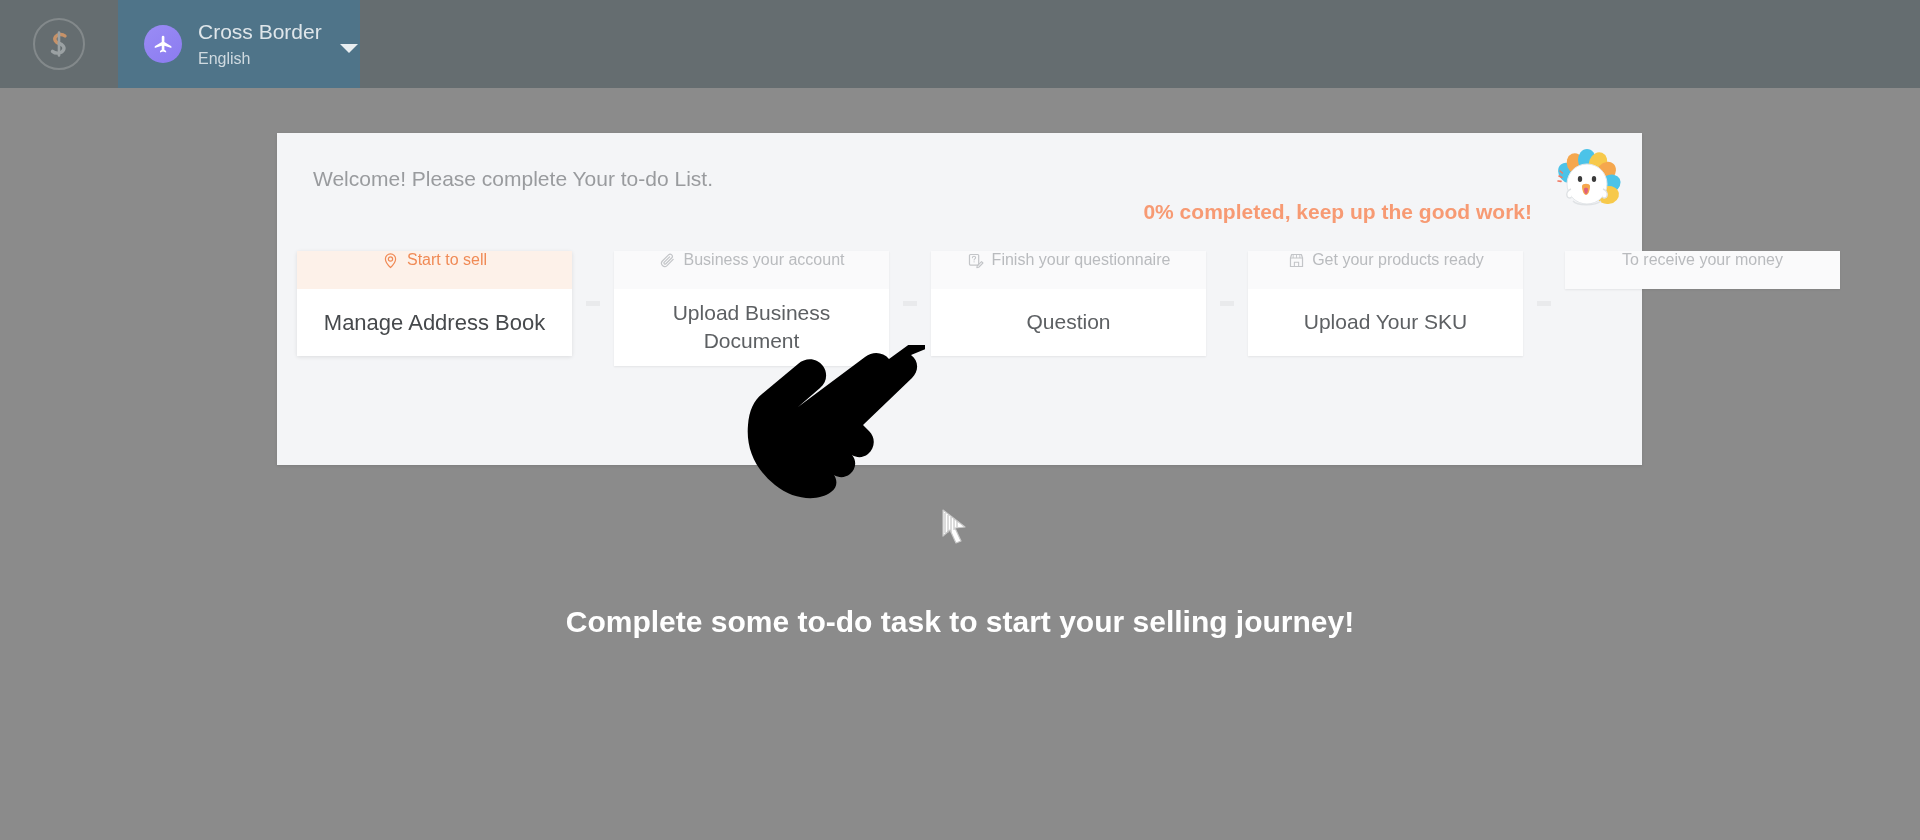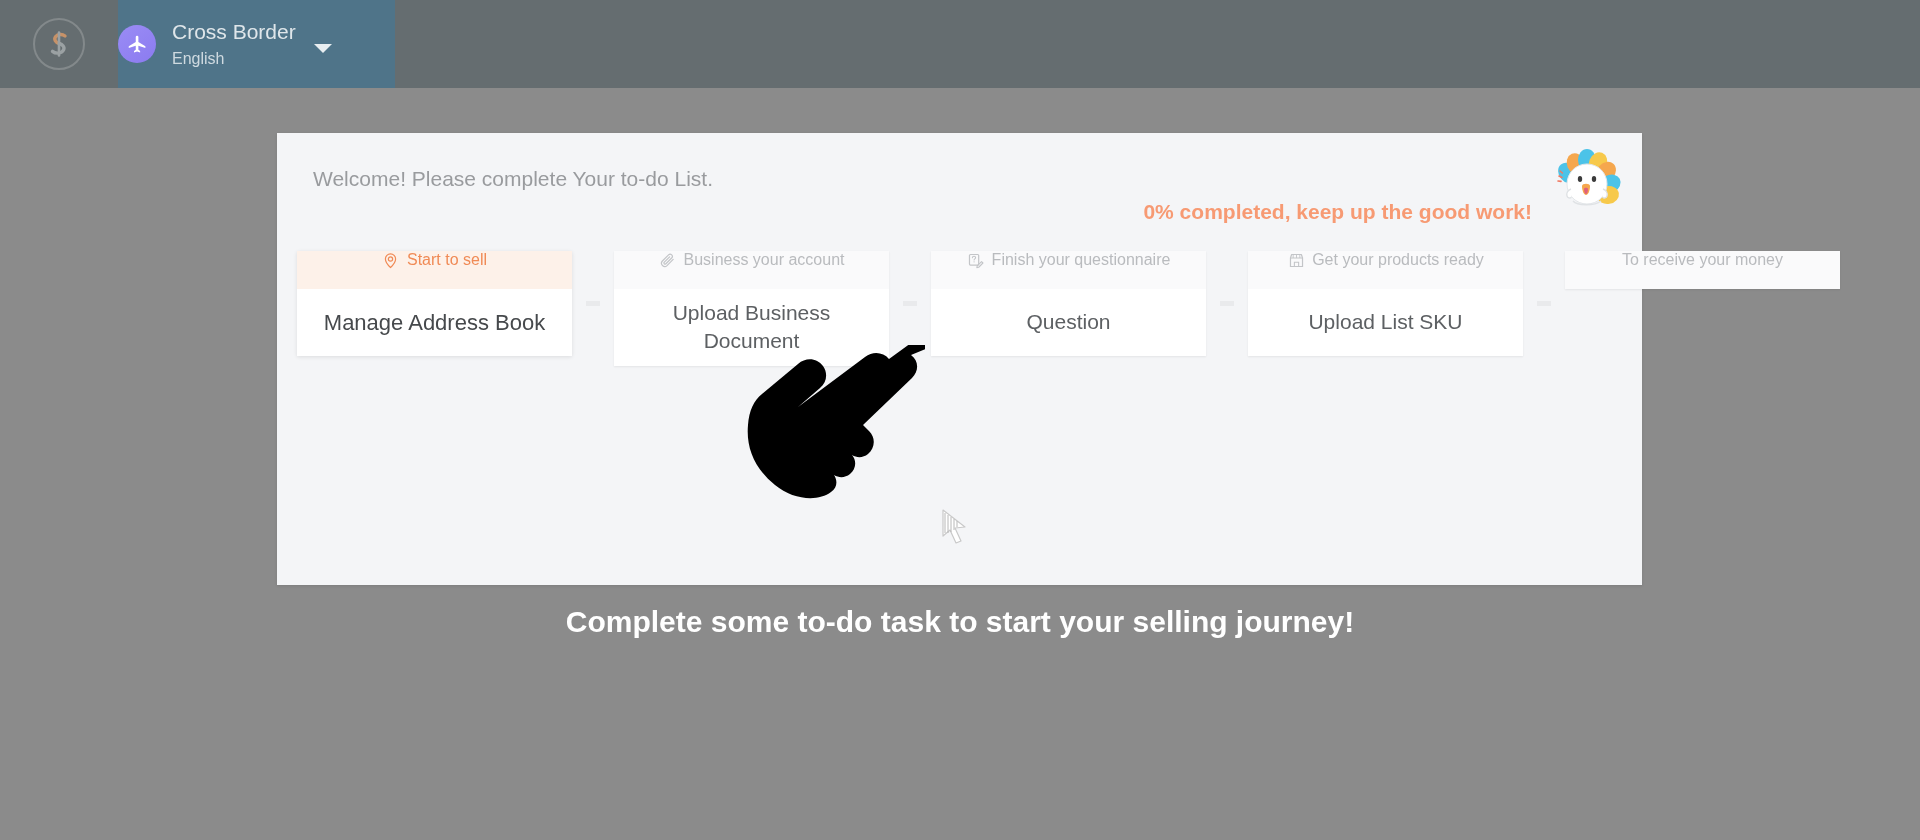--- a/index.html
+++ b/index.html
@@ -43,25 +43,26 @@
     border: 2px solid #83898b;
     display: flex;
     align-items: center;
     justify-content: center;
     position: relative;
   }
 
   .logo-circle svg { display: block; }
 
   .brand-tab {
-    width: 277px;
+    width: 242px;
     height: 88px;
     background: #4f7489;
     display: flex;
     align-items: center;
+    padding-left: 26px;
     flex: none;
     position: relative;
   }
 
   .brand-avatar {
     width: 38px;
     height: 38px;
     border-radius: 50%;
     background: linear-gradient(145deg, #9a8cf5, #8b7bf0);
     display: flex;
@@ -104,21 +105,21 @@
     border-right: 9px solid transparent;
     border-top: 9px solid #e8eef1;
   }
 
   
   .todo-panel {
     position: absolute;
     left: 277px;
     top: 133px;
     width: 1365px;
-    height: 452px;
+    height: 332px;
     background: #f4f5f7;
     box-shadow: 0 1px 3px rgba(0,0,0,0.10);
   }
 
   .panel-head {
     position: relative;
     height: 92px;
     padding: 0 36px;
     display: flex;
     align-items: center;
@@ -385,21 +386,21 @@
         <span class="hicon">
           <svg width="17" height="17" viewBox="0 0 24 24" aria-hidden="true">
             <path d="M3.5 8.5h17v12h-17z" fill="none" stroke="#c3c5c8" stroke-width="1.7"></path>
             <path d="M3.5 8.5l1.6-5h13.8l1.6 5" fill="none" stroke="#c3c5c8" stroke-width="1.7" stroke-linejoin="round"></path>
             <path d="M7.3 3.5v5M12 3.5v5M16.7 3.5v5" fill="none" stroke="#c3c5c8" stroke-width="1.3"></path>
             <path d="M9 20.5v-6h6v6" fill="none" stroke="#c3c5c8" stroke-width="1.5"></path>
           </svg>
         </span>
         <span>Get your products ready</span>
       </div>
-      <div class="card-body">Upload List SKU</div>
+      <div class="card-body">Upload Your SKU</div>
     </div>
 
     <div class="card-link">
         <i></i>
       </div>
 
     <div class="task-card">
       <div class="card-head">
         <span>To receive your money</span>
       </div>

